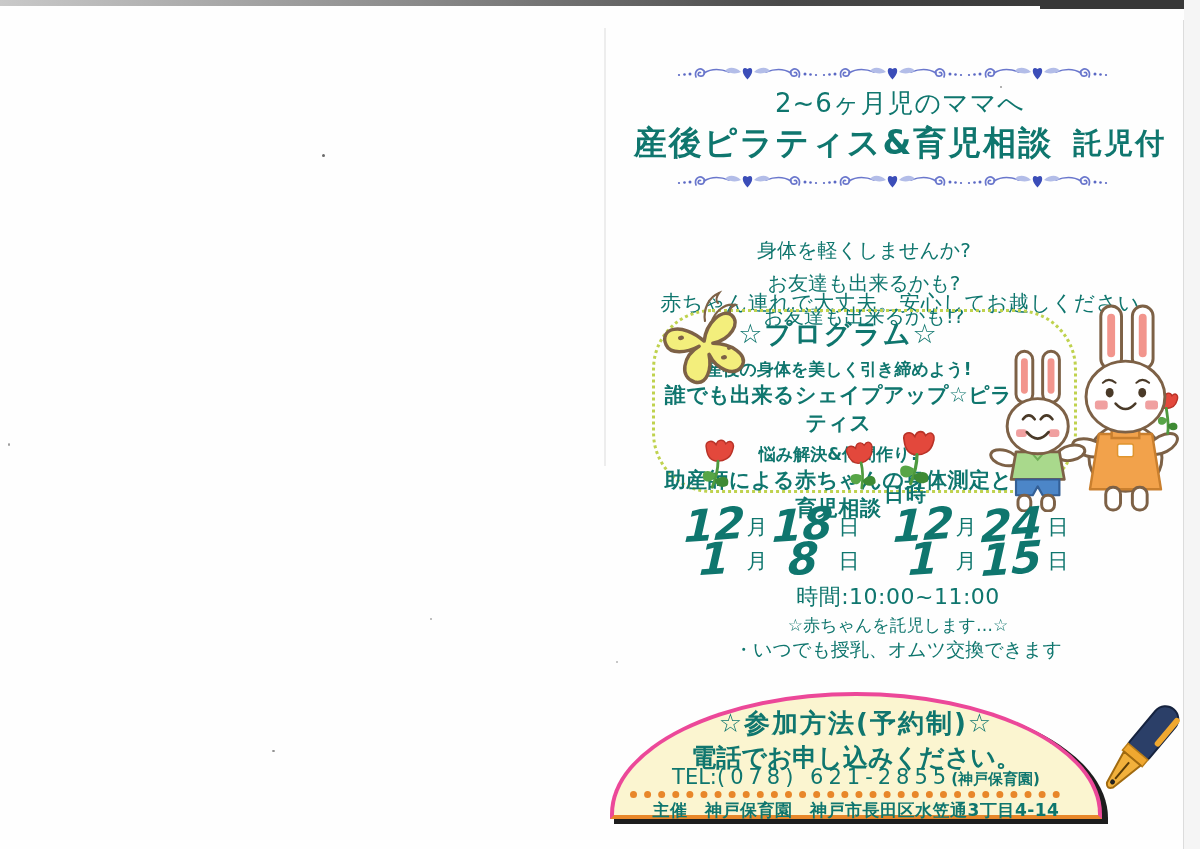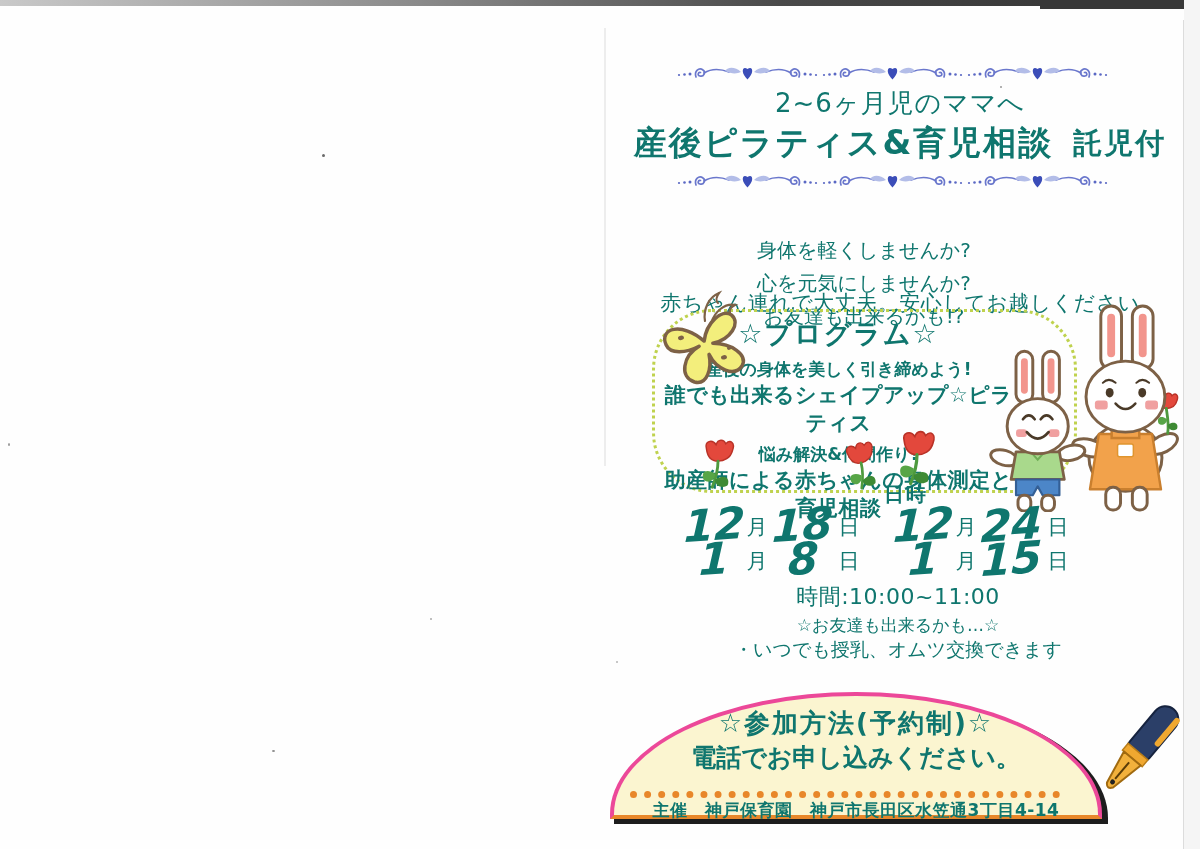--- a/index.html
+++ b/index.html
@@ -137,21 +137,21 @@
     <svg width="145" height="26" viewBox="0 0 145 26">
         <use href="#divider-unit"></use>
       </svg>
     <svg width="145" height="26" viewBox="0 0 145 26">
         <use href="#divider-unit"></use>
       </svg>
   </div>
 
   <div class="abs ctr intro" style="left:574px;top:197px;width:580px;margin-top:37px;">
     <div>身体を軽くしませんか?</div>
-    <div>心を元気にしませんか?</div>
+    <div>お友達も出来るかも?</div>
     <div>お友達も出来るかも!?</div>
   </div>
   <div class="abs ctr reassure" style="left:610px;top:289px;width:580px;">赤ちゃん連れで大丈夫。安心してお越しください</div>
 
   <div class="abs program-box">
     <div class="program-inner">
       <div class="program-title">☆プログラム☆</div>
       <div class="prog-s">産後の身体を美しく引き締めよう!</div>
       <div class="prog-l">誰でも出来るシェイプアップ☆ピラティス</div>
       <div class="prog-s">悩み解決&amp;仲間作り!</div>
@@ -261,26 +261,31 @@
     </div>
     <div class="date-row">
       <span class="num-m"><span class="hw">1</span></span>
       <span class="suffix">月</span>
       <span class="num-d"><span class="hw">15</span></span>
       <span class="suffix">日</span>
     </div>
   </div>
 
   <div class="abs ctr time-line" style="left:608px;top:582px;width:580px;">時間:10:00~11:00</div>
-  <div class="abs ctr place-note" style="left:608px;top:614px;width:580px;">☆お友達も出来るかも…☆</div>
+  <div class="abs ctr place-note" style="left:608px;top:614px;width:580px;">☆赤ちゃんを託児します…☆</div>
   <div class="abs ctr bullet" style="left:608px;top:637px;width:580px;text-align:center;">・いつでも授乳、オムツ交換できます</div>
 
   <div class="abs arch">
     <div class="abs ctr arch-title">☆参加方法(予約制)☆</div>
     <div class="abs ctr arch-instruction">電話でお申し込みください。</div>
+    <div class="abs arch-tel">
+      <span class="tel-label">TEL:</span>
+      <span class="tel-number">(078) 621-2855</span>
+      <span class="tel-note">(神戸保育園)</span>
+    </div>
     <div class="abs arch-dots"></div>
     <div class="abs ctr arch-organizer">主催　神戸保育園　神戸市長田区水笠通3丁目4-14</div>
   </div>
 
   <svg class="abs" style="left:1086px;top:703px;" width="100" height="104" viewBox="0 0 100 105">
     <g transform="rotate(40 50 50)">
       <rect x="38" y="-8" width="26" height="66" rx="13" fill="#2b3f68" stroke="#16233f" stroke-width="2"></rect>
       <rect x="58" y="-4" width="6" height="36" rx="3" fill="#f0a830"></rect>
       <rect x="38" y="48" width="26" height="9" fill="#f0a830" stroke="#b97d18" stroke-width="1.5"></rect>
       <path d="M40,57 L62,57 L55,92 Q51,98 47,92 Z" fill="#f2b13c" stroke="#a06a10" stroke-width="2" stroke-linejoin="round"></path>

